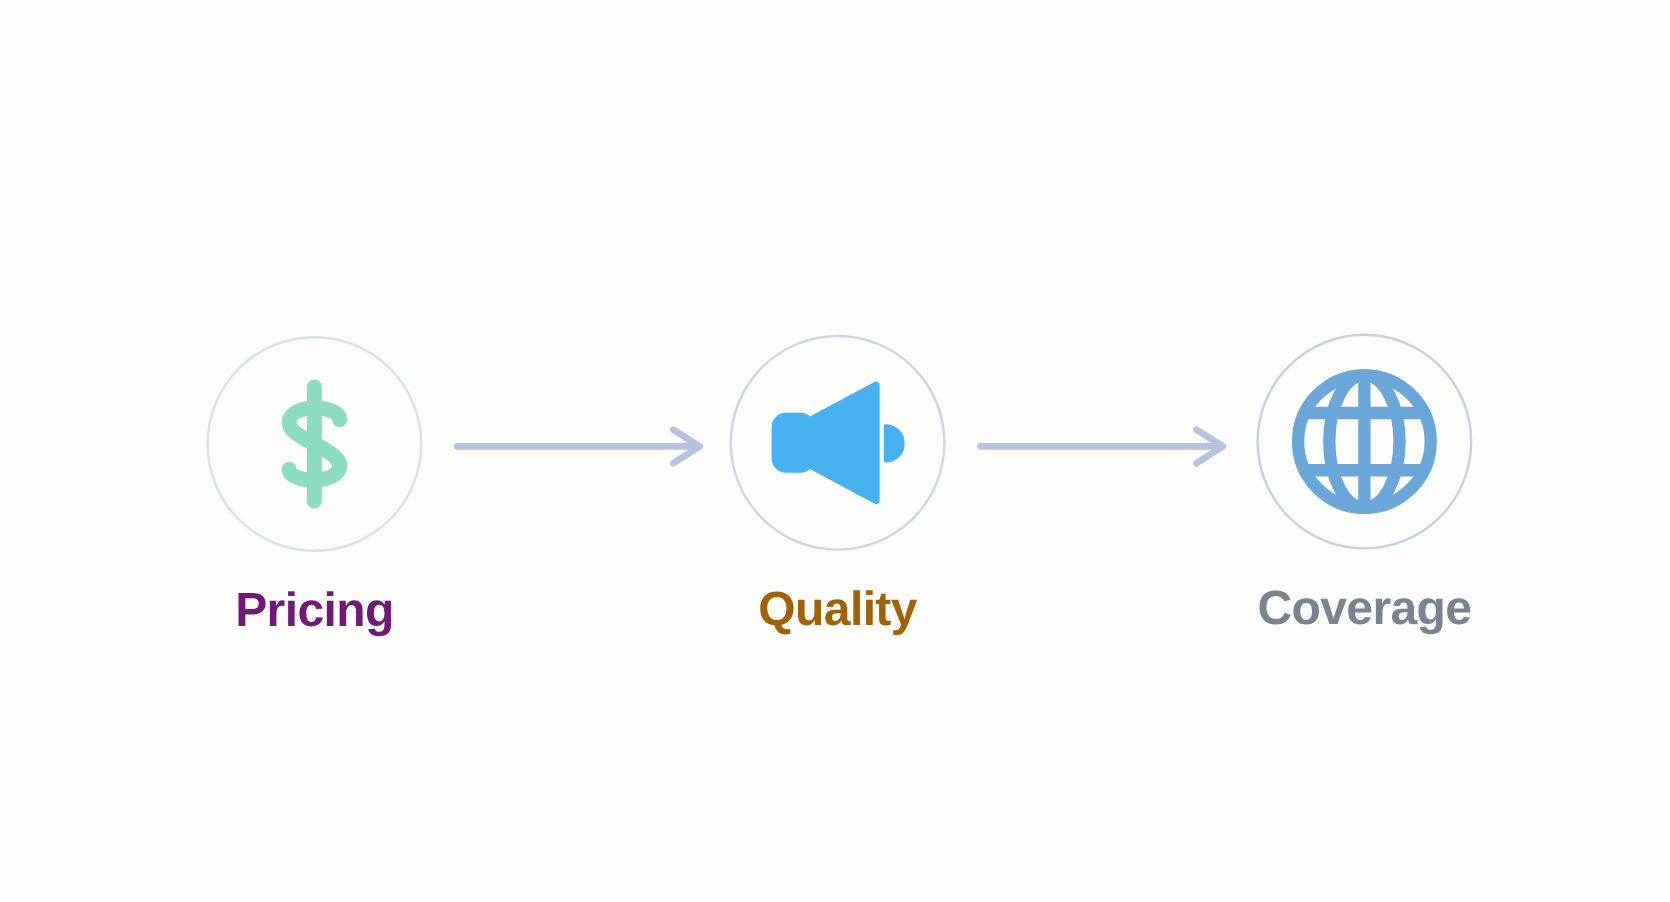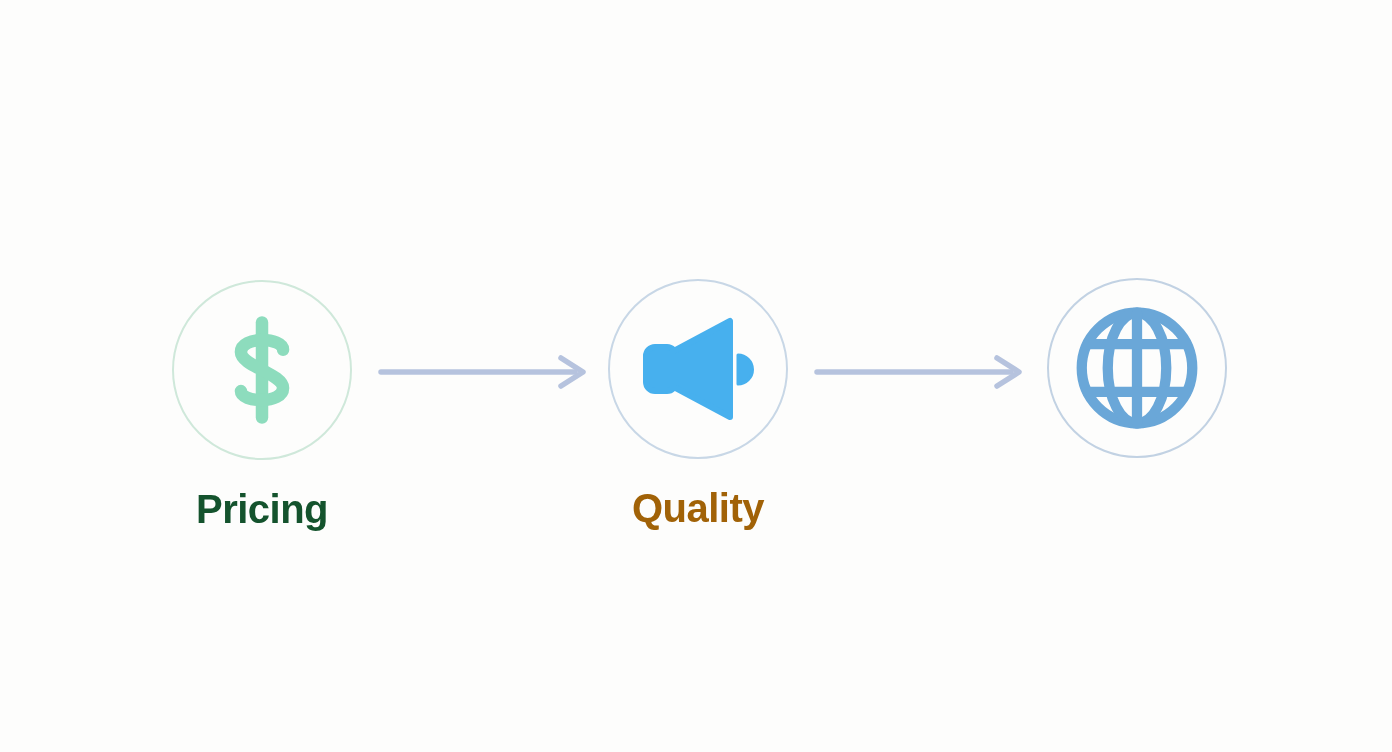--- a/index.html
+++ b/index.html
@@ -48,21 +48,21 @@
 
   <div class="step" style="left:142px; top:280px;">
     <div class="circle" style="border-color: rgb(207, 232, 218);">
       <span class="icon" style="color: rgb(141, 220, 189);">
         <svg width="78" height="110" viewBox="0 0 100 140" fill="none" stroke="currentColor" stroke-width="16" stroke-linecap="round" stroke-linejoin="round">
           <path d="M50 9 V131"></path>
           <path d="M77 44 C 77 28, 23 26, 23 47 C 23 65, 77 75, 77 93 C 77 114, 23 112, 23 97"></path>
         </svg>
       </span>
     </div>
-    <div class="label" style="color: #14532d;">Pricing</div>
+    <div class="label" style="color: #701a75;">Pricing</div>
   </div>
 
   <svg class="arrow" style="left: 372px; top: 349px; color: rgb(182, 195, 222);" width="220" height="46" viewBox="0 0 220 46" fill="none" stroke="currentColor" stroke-width="5.5" stroke-linecap="round" stroke-linejoin="round">
     <line x1="9" y1="23" x2="203" y2="23"></line>
     <polyline points="189,9 211,23 189,37"></polyline>
   </svg>
 
   <div class="step" style="left:578px; top:279px;">
     <div class="circle" style="border-color: rgb(200, 215, 230);">
       <span class="icon" style="color: rgb(71, 176, 238);">
@@ -86,15 +86,16 @@
       <span class="icon" style="color: rgb(106, 167, 216);">
         <svg width="130" height="130" viewBox="0 0 120 120" fill="none" stroke="currentColor" stroke-width="9.5" stroke-linecap="round">
           <circle cx="60" cy="60" r="51"></circle>
           <ellipse cx="60" cy="60" rx="27" ry="51"></ellipse>
           <line x1="60" y1="9" x2="60" y2="111"></line>
           <line x1="14.5" y1="38" x2="105.5" y2="38"></line>
           <line x1="14.5" y1="82" x2="105.5" y2="82"></line>
         </svg>
       </span>
     </div>
+    <div class="label" style="color: rgb(120, 132, 143);">Coverage</div>
   </div>
 
 </div>
 
 </body></html>

